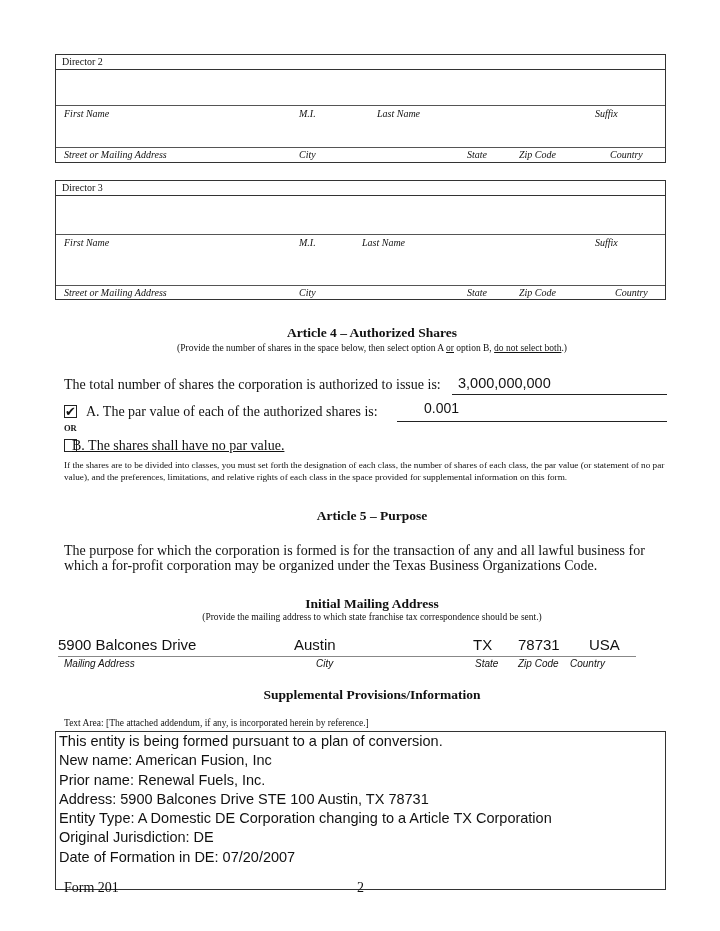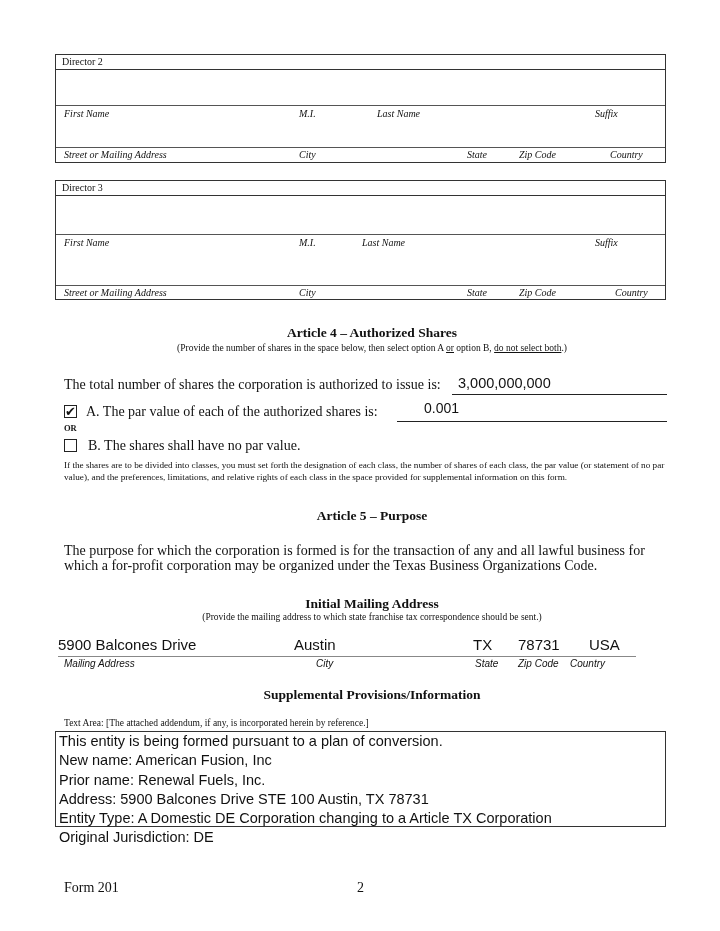--- a/index.html
+++ b/index.html
@@ -24,21 +24,21 @@
   .uline { position: absolute; height: 0; border-top: 1.5px solid #222; }
 
   .cbox { position: absolute; width: 13px; height: 13px; border: 1.3px solid #222; box-sizing: border-box; font-size: 13px; line-height: 11px; text-align: center; font-family: "DejaVu Sans", sans-serif; }
 
   .small9 { font-size: 9.2px; line-height: 12px; }
   .para { font-size: 14px; line-height: 15px; }
 
   .addr-val { font-family: "Liberation Sans", sans-serif; font-size: 15px; position: absolute; white-space: nowrap; }
   .addr-lbl { font-size: 10px; font-style: italic; position: absolute; white-space: nowrap; }
 
-  .textarea { position: absolute; left: 55px; top: 731px; width: 611px; height: 96px; border: 1.5px solid #333; box-sizing: border-box; padding: 0 0 0 3px; font-family: "Liberation Sans", sans-serif; font-size: 14.5px; line-height: 19.3px; }
+  .textarea { position: absolute; left: 55px; top: 731px; width: 611px; height: 159px; border: 1.5px solid #333; box-sizing: border-box; padding: 0 0 0 3px; font-family: "Liberation Sans", sans-serif; font-size: 14.5px; line-height: 19.3px; }
   .textarea div { white-space: nowrap; }
 
   .footer { font-size: 14px; font-weight: normal; position: absolute; }
 </style>
 </head>
 <body>
 
 <div class="dbox" style="top:54px;height:109px;">
   <div class="hdr">Director 2</div>
   <div class="line" style="top:50px;"></div>
@@ -79,21 +79,21 @@
 <div class="uline" style="left:452px;top:394px;width:215px;"></div>
 
 <div class="cbox" style="left:64px;top:405px;"><span>✔</span></div>
 <div class="abs body14" style="left:86px;top:404px;">A. The par value of each of the authorized shares is:</div>
 <div class="abs sans" style="left:424px;top:400px;font-size:14px;">0.001</div>
 <div class="uline" style="left:397px;top:421px;width:270px;"></div>
 
 <div class="abs bold" style="left:64px;top:423px;font-size:8.5px;">OR</div>
 
 <div class="cbox" style="left:64px;top:439px;"></div>
-<div class="abs body14" style="left:88px;top:438px;">B. The shares shall have no par value.</div>
+<div class="abs body14" style="left:72px;top:438px;text-decoration:underline;">B. The shares shall have no par value.</div>
 
 <div class="abs small9" style="left:64px;top:459px;width:604px;">If the shares are to be divided into classes, you must set forth the designation of each class, the number of shares of each class, the par value (or statement of no par value), and the preferences, limitations, and relative rights of each class in the space provided for supplemental information on this form.</div>
 
 <div class="center h2" style="top:508px;">Article 5 – Purpose</div>
 <div class="abs para" style="left:64px;top:543px;width:600px;">The purpose for which the corporation is formed is for the transaction of any and all lawful business for which a for-profit corporation may be organized under the Texas Business Organizations Code.</div>
 
 <div class="center h2" style="top:596px;">Initial Mailing Address</div>
 <div class="center note" style="top:612px;">(Provide the mailing address to which state franchise tax correspondence should be sent.)</div>
 
 <div class="addr-val" style="left:58px;top:636px;">5900 Balcones Drive</div>
@@ -112,16 +112,17 @@
 <div class="center h2" style="top:687px;">Supplemental Provisions/Information</div>
 <div class="abs" style="left:64px;top:718px;font-size:9.5px;">Text Area: [The attached addendum, if any, is incorporated herein by reference.]</div>
 
 <div class="textarea">
   <div>This entity is being formed pursuant to a plan of conversion.</div>
   <div>New name: American Fusion, Inc</div>
   <div>Prior name: Renewal Fuels, Inc.</div>
   <div>Address: 5900 Balcones Drive STE 100 Austin, TX 78731</div>
   <div>Entity Type: A Domestic DE Corporation changing to a Article TX Corporation</div>
   <div>Original Jurisdiction: DE</div>
+  <div>Date of Formation in DE: 07/20/2007</div>
 </div>
 
 <div class="footer" style="left:64px;top:880px;">Form 201</div>
 <div class="footer" style="left:357px;top:880px;">2</div>
 
 </body></html>

